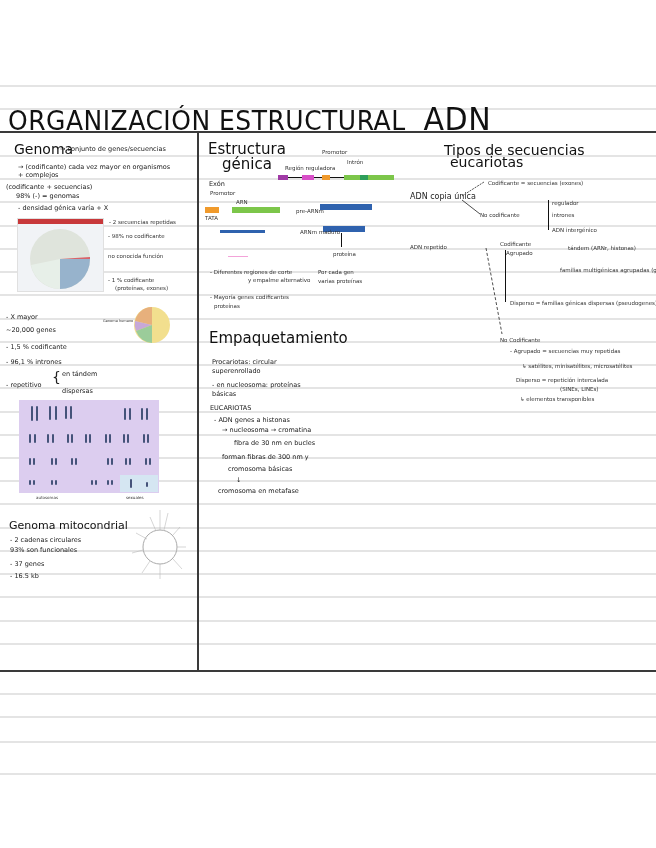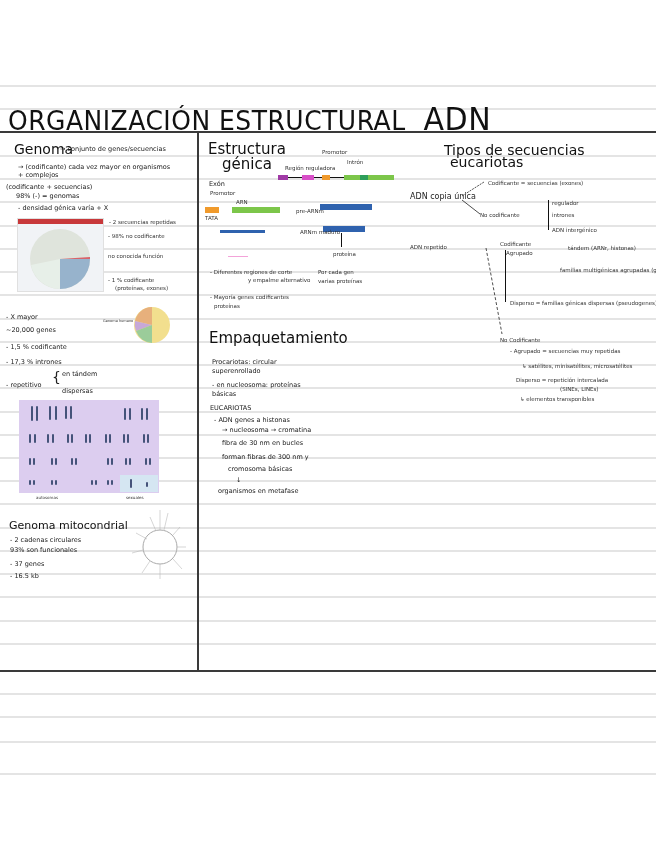--- a/index.html
+++ b/index.html
@@ -87,21 +87,21 @@
   </div>
   <div class="t s" style="left:109px; top:218px;">- 2 secuencias repetidas</div>
   <div class="t s" style="left:108px; top:232px;">- 98% no codificante</div>
   <div class="t s" style="left:108px; top:252px;">  no conocida función</div>
   <div class="t s" style="left:108px; top:276px;">- 1 % codificante</div>
   <div class="t s" style="left:115px; top:284px;">  (proteínas, exones)</div>
 
   <div class="t" style="left:6px; top:313px;">- X mayor</div>
   <div class="t" style="left:6px; top:326px;">~20,000 genes</div>
   <div class="t" style="left:6px; top:343px;">- 1,5 % codificante</div>
-  <div class="t" style="left:6px; top:358px;">- 17,3 % intrones</div>
+  <div class="t" style="left:6px; top:358px;">- 96,1 % intrones</div>
   <div class="t" style="left:6px; top:381px;">- repetitivo</div>
   <div class="t" style="left:52px; top:373px; font-size:14px;">{</div>
   <div class="t" style="left:62px; top:370px;">en tándem</div>
   <div class="t" style="left:62px; top:387px;">dispersas</div>
 
   <svg style="position:absolute;left:132px;top:305px" width="40" height="40">
     <circle cx="20" cy="20" r="18" fill="#f2df8e"></circle>
     <path d="M20,20 L20,2 A18,18 0 0,0 3,16 Z" fill="#e7b07c"></path>
     <path d="M20,20 L3,16 A18,18 0 0,0 4,26 Z" fill="#c7a8d8"></path>
     <path d="M20,20 L4,26 A18,18 0 0,0 20,38 Z" fill="#9bcc9a"></path>
@@ -223,25 +223,25 @@
 
   <div class="hl" style="left:209px; top:331px;">Empaquetamiento</div>
   <div class="t" style="left:212px; top:358px;">Procariotas: circular</div>
   <div class="t" style="left:212px; top:367px;">              superenrollado</div>
   <div class="t" style="left:212px; top:381px;">  - en nucleosoma: proteínas</div>
   <div class="t" style="left:212px; top:390px;">                   básicas</div>
 
   <div class="t" style="left:210px; top:404px;">EUCARIOTAS</div>
   <div class="t" style="left:214px; top:416px;">- ADN genes a histonas</div>
   <div class="t" style="left:222px; top:426px;">  → nucleosoma → cromatina</div>
-  <div class="t" style="left:222px; top:439px;">  fibra de 30 nm en bucles</div>
+  <div class="t" style="left:234px; top:439px;">  fibra de 30 nm en bucles</div>
   <div class="t" style="left:222px; top:453px;">  forman fibras de 300 nm y</div>
   <div class="t" style="left:228px; top:465px;">  cromosoma básicas</div>
   <div class="t" style="left:236px; top:476px;">  ↓</div>
-  <div class="t" style="left:218px; top:487px;">  organismos en metafase</div>
+  <div class="t" style="left:218px; top:487px;">  cromosoma en metafase</div>
 
   <div class="h" style="left:396px; top:143px;margin-left:48px;">Tipos de secuencias</div>
   <div class="h" style="left:450px; top:155px;">eucariotas</div>
 
   <div class="t" style="left:410px; top:193px; font-size:8px;">ADN copia única</div>
   <svg style="position:absolute;left:460px;top:178px" width="40" height="40">
     <line x1="2" y1="18" x2="24" y2="4" stroke="#222" stroke-width="0.8" stroke-dasharray="2,1"></line>
     <line x1="2" y1="22" x2="20" y2="36" stroke="#222" stroke-width="0.8"></line>
   </svg>
   <div class="t s" style="left:488px; top:179px;">Codificante = secuencias (exones)</div>

